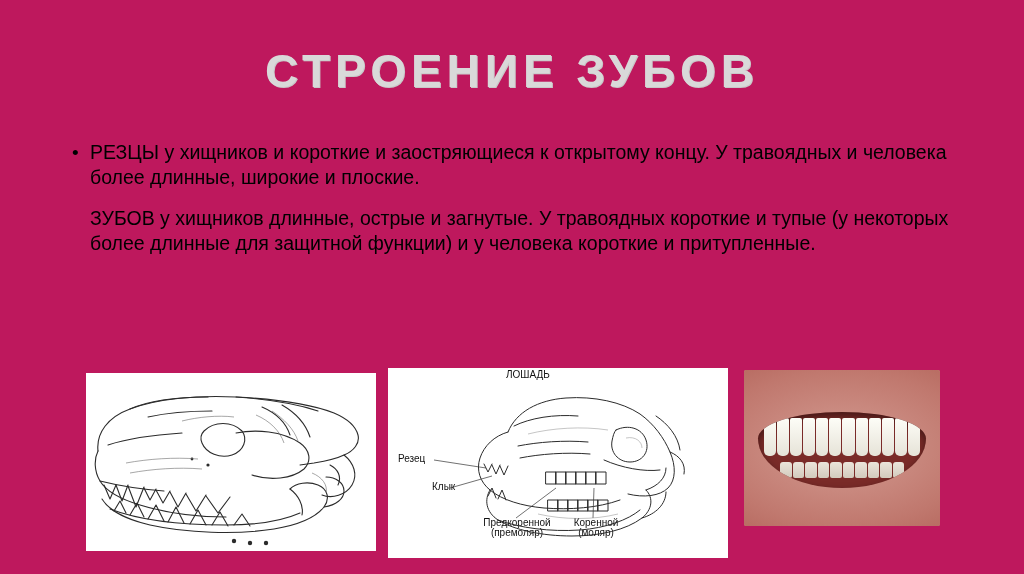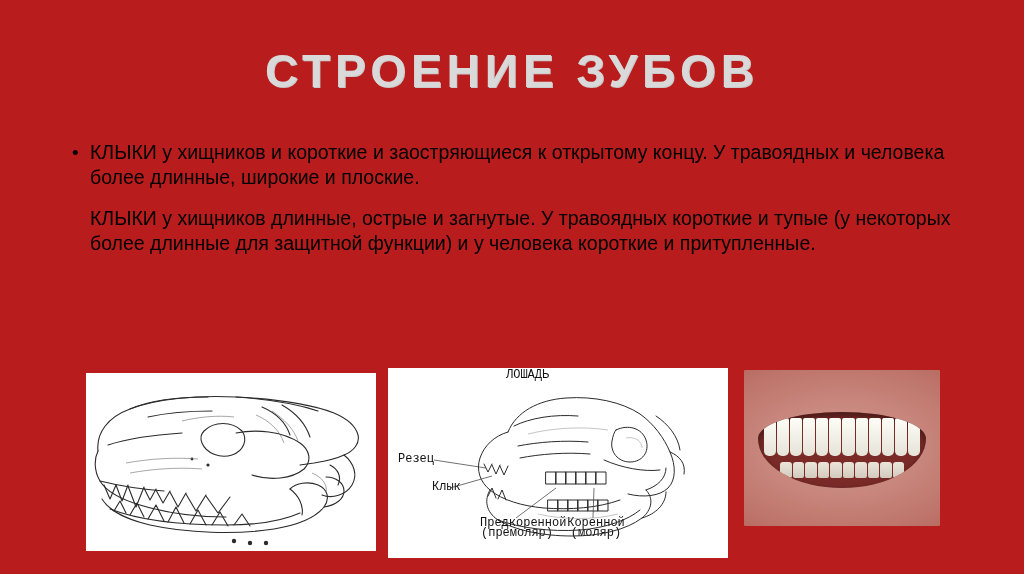--- a/index.html
+++ b/index.html
@@ -11,21 +11,21 @@
     width: 1024px;
     height: 574px;
     overflow: hidden;
     font-family: "Liberation Sans", sans-serif;
     color: #000000;
   }
   .slide {
     position: relative;
     width: 1024px;
     height: 574px;
-    background: #b91c1c;
+    background: #be185d;
   }
   .title {
     position: absolute;
     top: 44px;
     left: 0;
     width: 1024px;
     text-align: center;
     font-size: 46px;
     font-weight: bold;
     letter-spacing: 5px;
@@ -82,23 +82,23 @@
   
   .fig-horse {
     left: 388px;
     top: 0px;
     width: 340px;
     height: 190px;
     background: #ffffff;
   }
   .fig-horse .lbl {
     position: absolute;
-    font-size: 12px;
+    font-size: 10px;
     color: #111;
-    font-family: Liberation Mono, monospace;
+    font-family: Liberation Sans, sans-serif;
     text-align: center;
     line-height: 10px;
     white-space: nowrap;
   }
   .fig-horse .lbl.top {
     left: 118px;
     top: 2px;
   }
   .fig-horse .lbl.l1 { left: 10px; top: 86px; }
   .fig-horse .lbl.l2 { left: 44px; top: 114px; }
@@ -165,25 +165,25 @@
 <body>
 
 <div class="slide">
 
   <div class="title">СТРОЕНИЕ ЗУБОВ</div>
 
   <div class="body-text">
 
     <div class="para bulleted">
       <span class="bullet">•</span>
-      <span>КЛЫКИ у хищников и короткие и заостряющиеся к открытому концу. У травоядных и человека более длинные, широкие и плоские.</span>
+      <span>РЕЗЦЫ у хищников и короткие и заостряющиеся к открытому концу. У травоядных и человека более длинные, широкие и плоские.</span>
     </div>
 
     <div class="para indented">
-      <span>КЛЫКИ у хищников длинные, острые и загнутые. У травоядных короткие и тупые (у некоторых более длинные для защитной функции) и у человека короткие и притупленные.</span>
+      <span>ЗУБОВ у хищников длинные, острые и загнутые. У травоядных короткие и тупые (у некоторых более длинные для защитной функции) и у человека короткие и притупленные.</span>
     </div>
 
 
   </div>
 
   <div class="figures">
 
     <div class="fig fig-carnivore">
       <svg width="290" height="178" viewBox="0 0 290 178">
         <g fill="none" stroke="#2b2b2b" stroke-width="1.1" stroke-linejoin="round" stroke-linecap="round">

